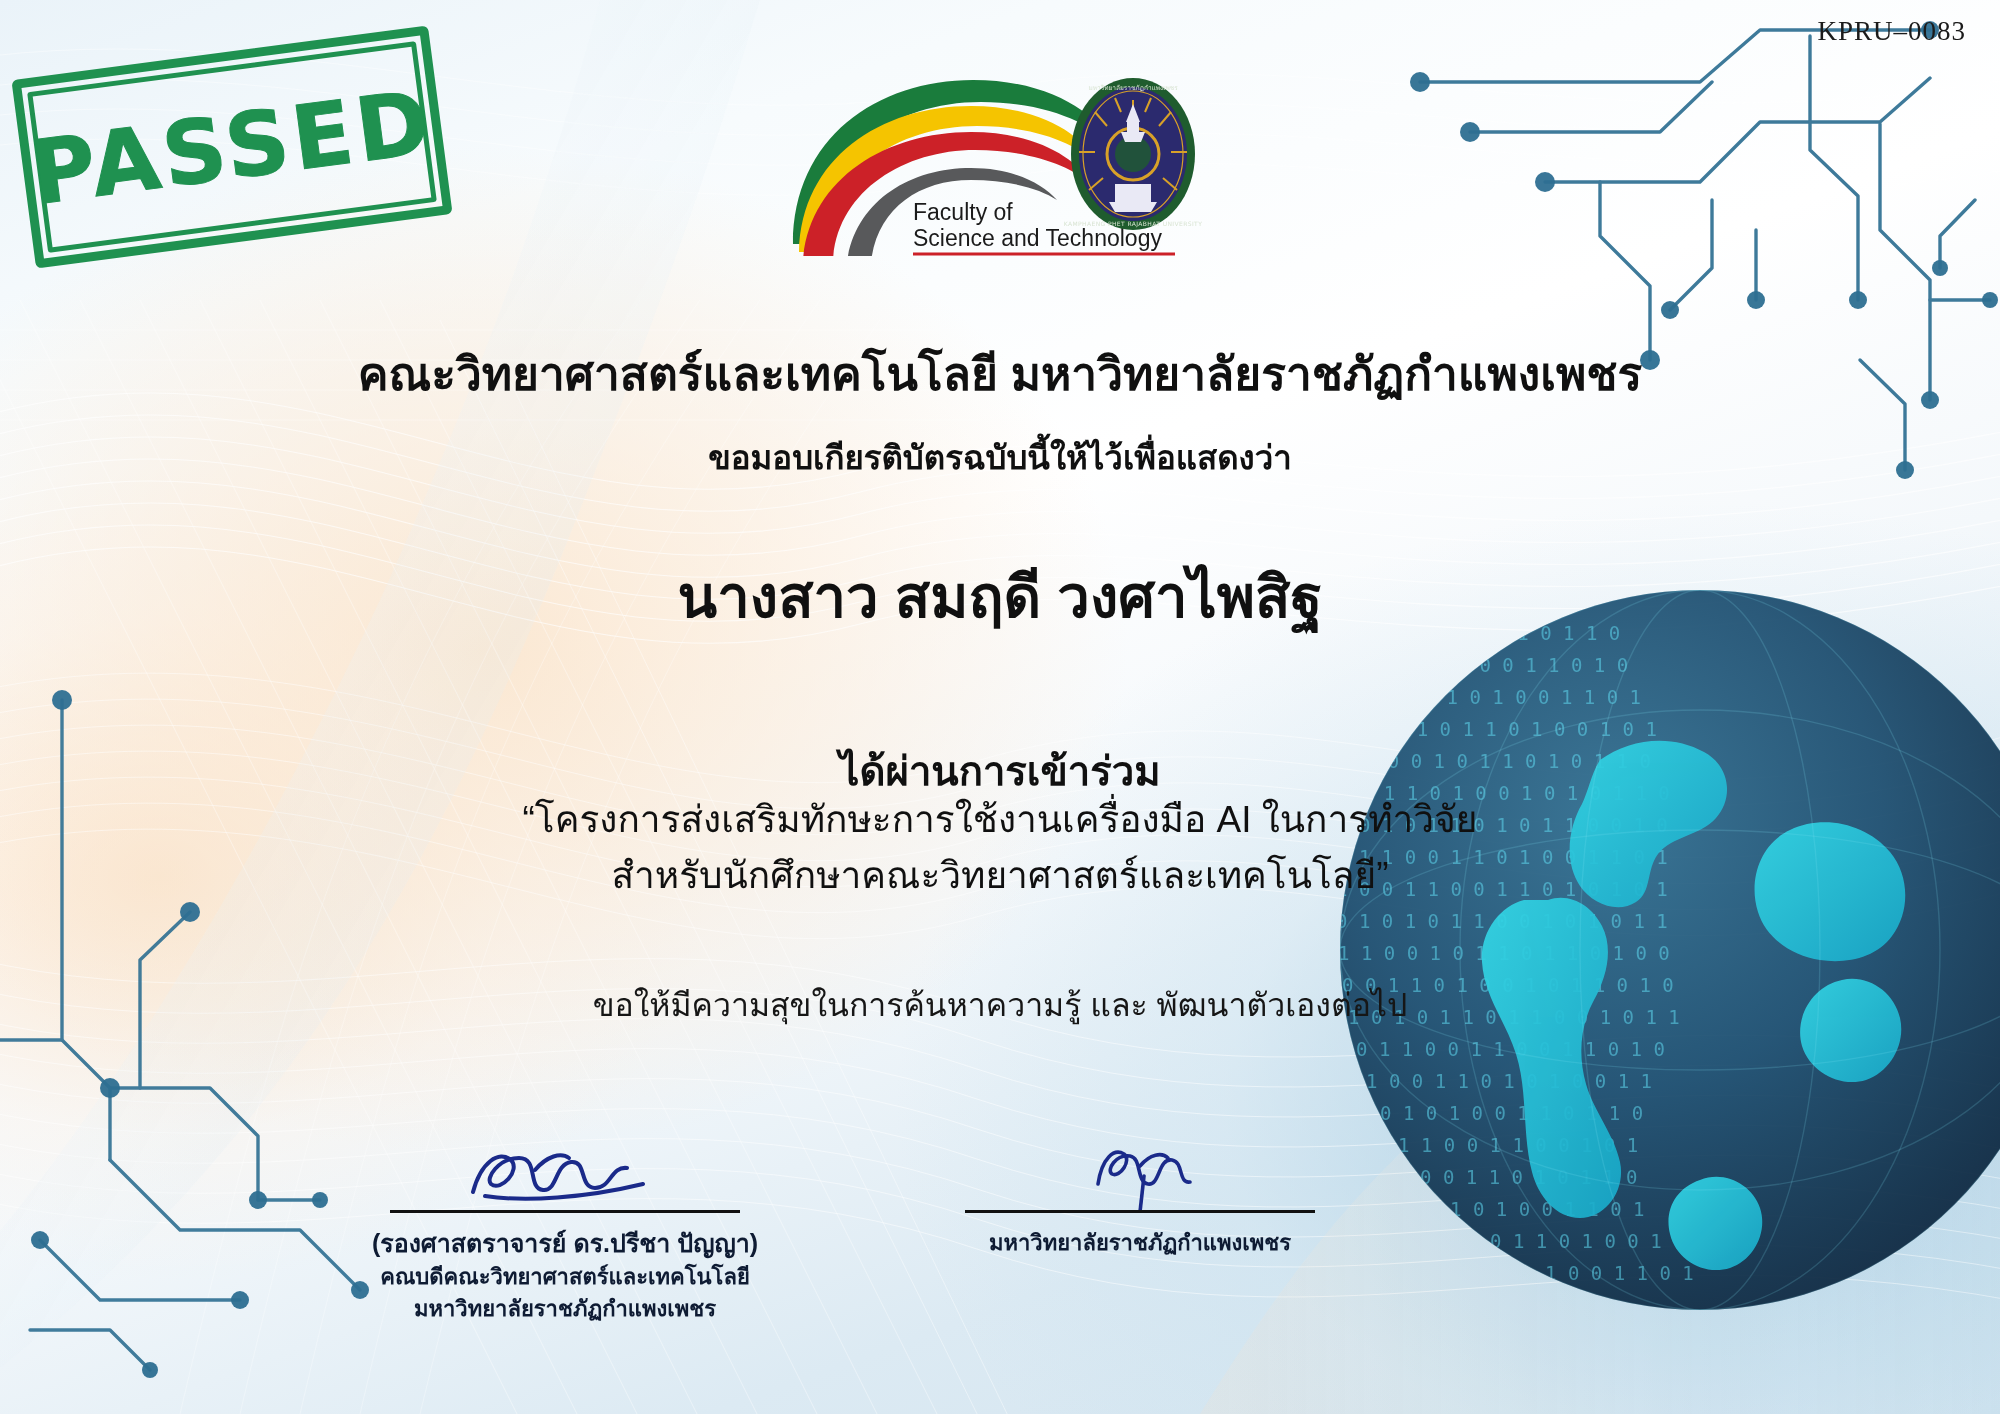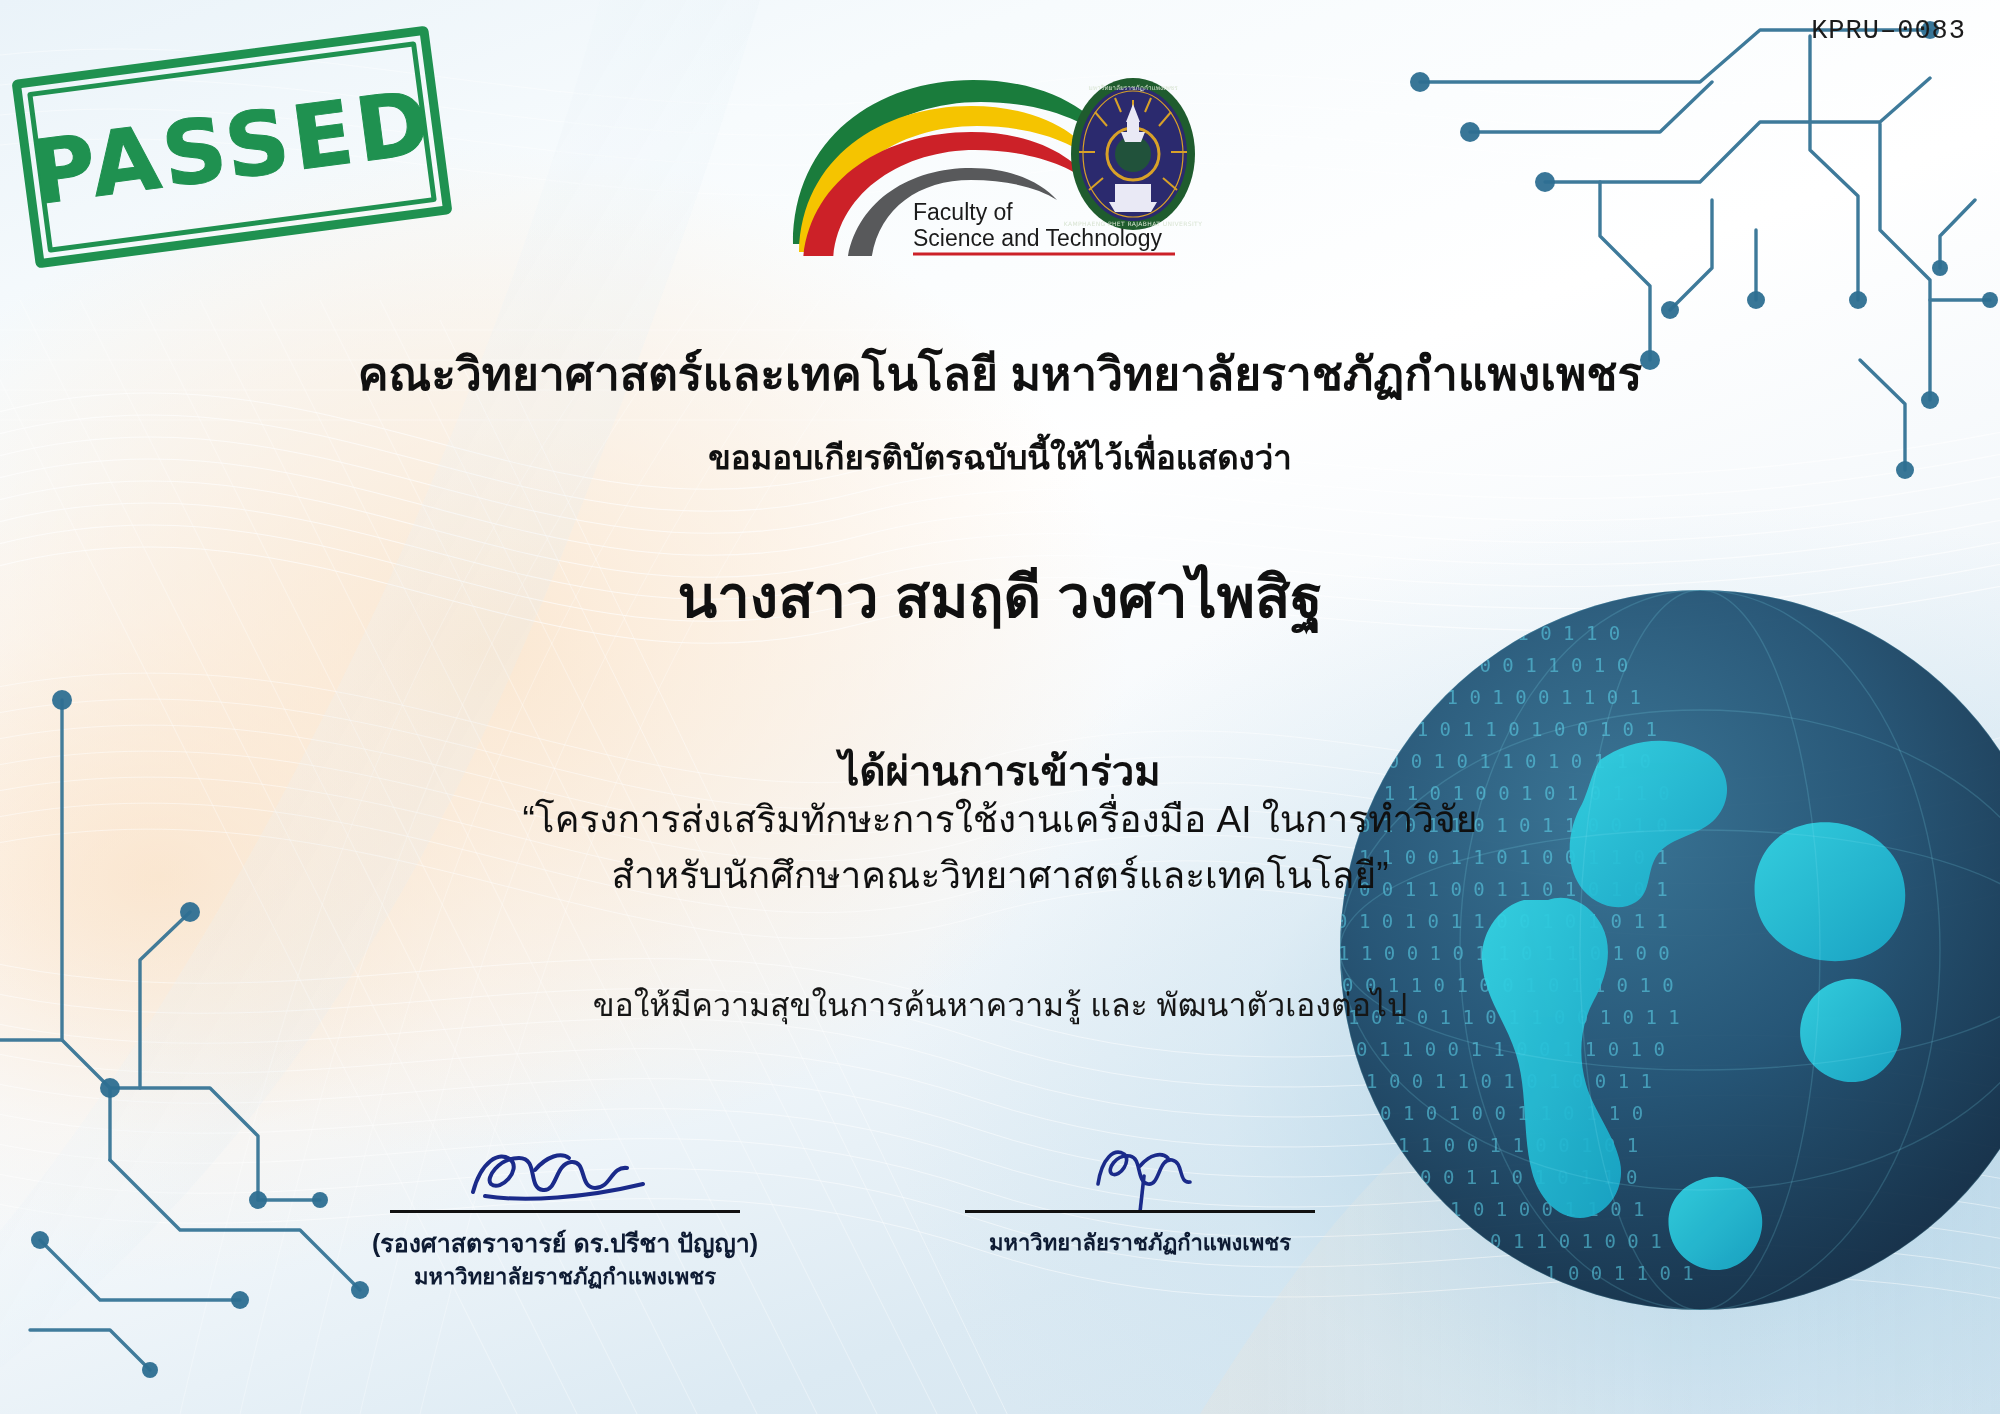--- a/index.html
+++ b/index.html
@@ -35,21 +35,21 @@
   .stamp-text{
     position:absolute;inset:0;display:flex;align-items:center;justify-content:center;
     color:#1f9150;font-weight:bold;font-size:88px;letter-spacing:4px;
     font-family:"DejaVu Sans",sans-serif;
     -webkit-text-stroke:1px #1f9150;
   }
 
   .refno{
     position:absolute;right:34px;top:16px;
     font-size:27px;color:#1b1b1b;letter-spacing:1px;
-    font-family:Liberation Mono, monospace;
+    font-family:Liberation Serif, serif;
   }
 
   
   .logo-block{
     position:absolute;left:50%;top:66px;transform:translateX(-50%);
     width:430px;height:190px;
   }
 
   
   .content{
@@ -388,20 +388,21 @@
           <path d="M58,52 C 66,22 84,10 96,20 C 106,30 86,52 76,44 C 70,38 84,18 104,18
                    C 124,18 112,48 128,50 C 142,52 140,24 156,22 C 172,20 164,48 180,48
                    C 196,48 196,26 212,28"></path>
           <path d="M70,56 C 110,62 170,58 228,44"></path>
           <path d="M120,30 C 132,16 146,12 154,18"></path>
         </g>
       </svg>
     </div>
     <div class="sig-line"></div>
     <div class="sig-name">(รองศาสตราจารย์ ดร.ปรีชา ปัญญา)</div>
+    <div class="sig-role">คณบดีคณะวิทยาศาสตร์และเทคโนโลยี</div>
     <div class="sig-org">มหาวิทยาลัยราชภัฏกำแพงเพชร</div>
   </div>
 
   <div class="sig right">
     <div class="sig-img">
       <svg viewBox="0 0 300 70" width="300" height="70" style="display:block;margin:0 auto;">
         <g fill="none" stroke="#1a2a8a" stroke-width="3.6" stroke-linecap="round" stroke-linejoin="round">
           <path d="M108,44 C 112,18 124,8 134,14 C 142,20 130,38 122,34
                    C 116,30 126,14 140,16 C 152,18 146,42 158,44
                    C 170,46 168,18 182,20 C 194,22 188,44 200,42"></path>

